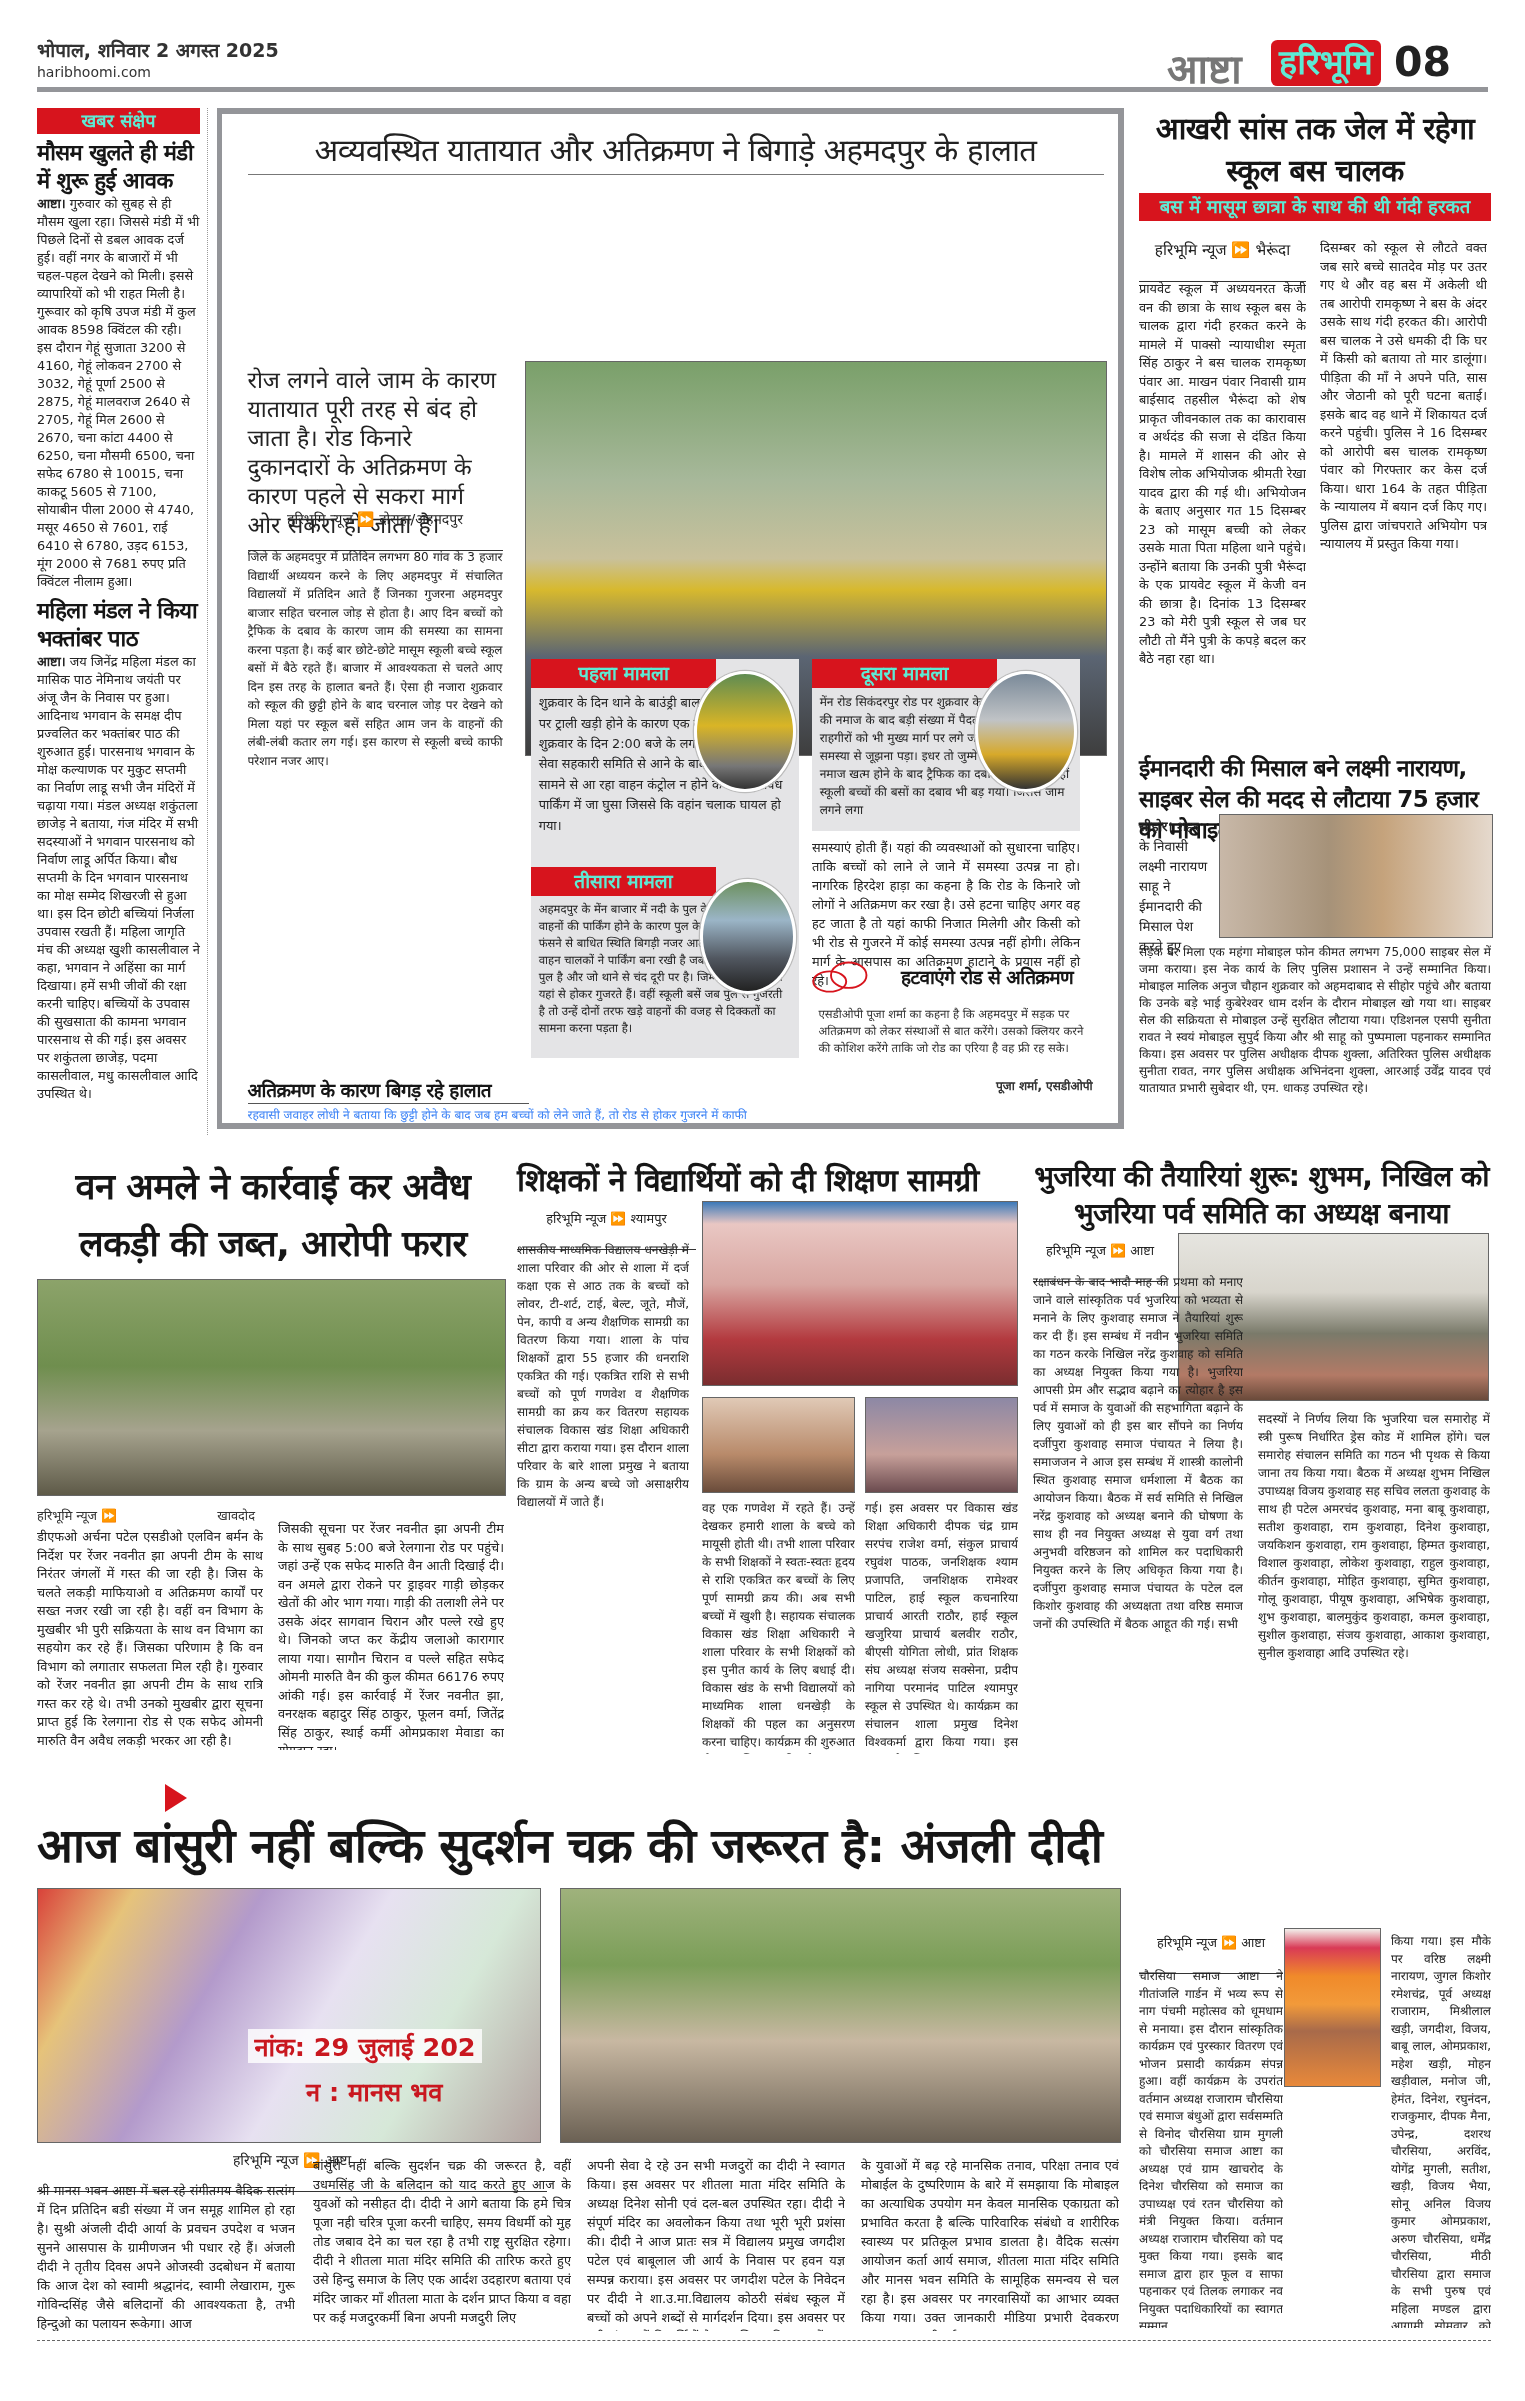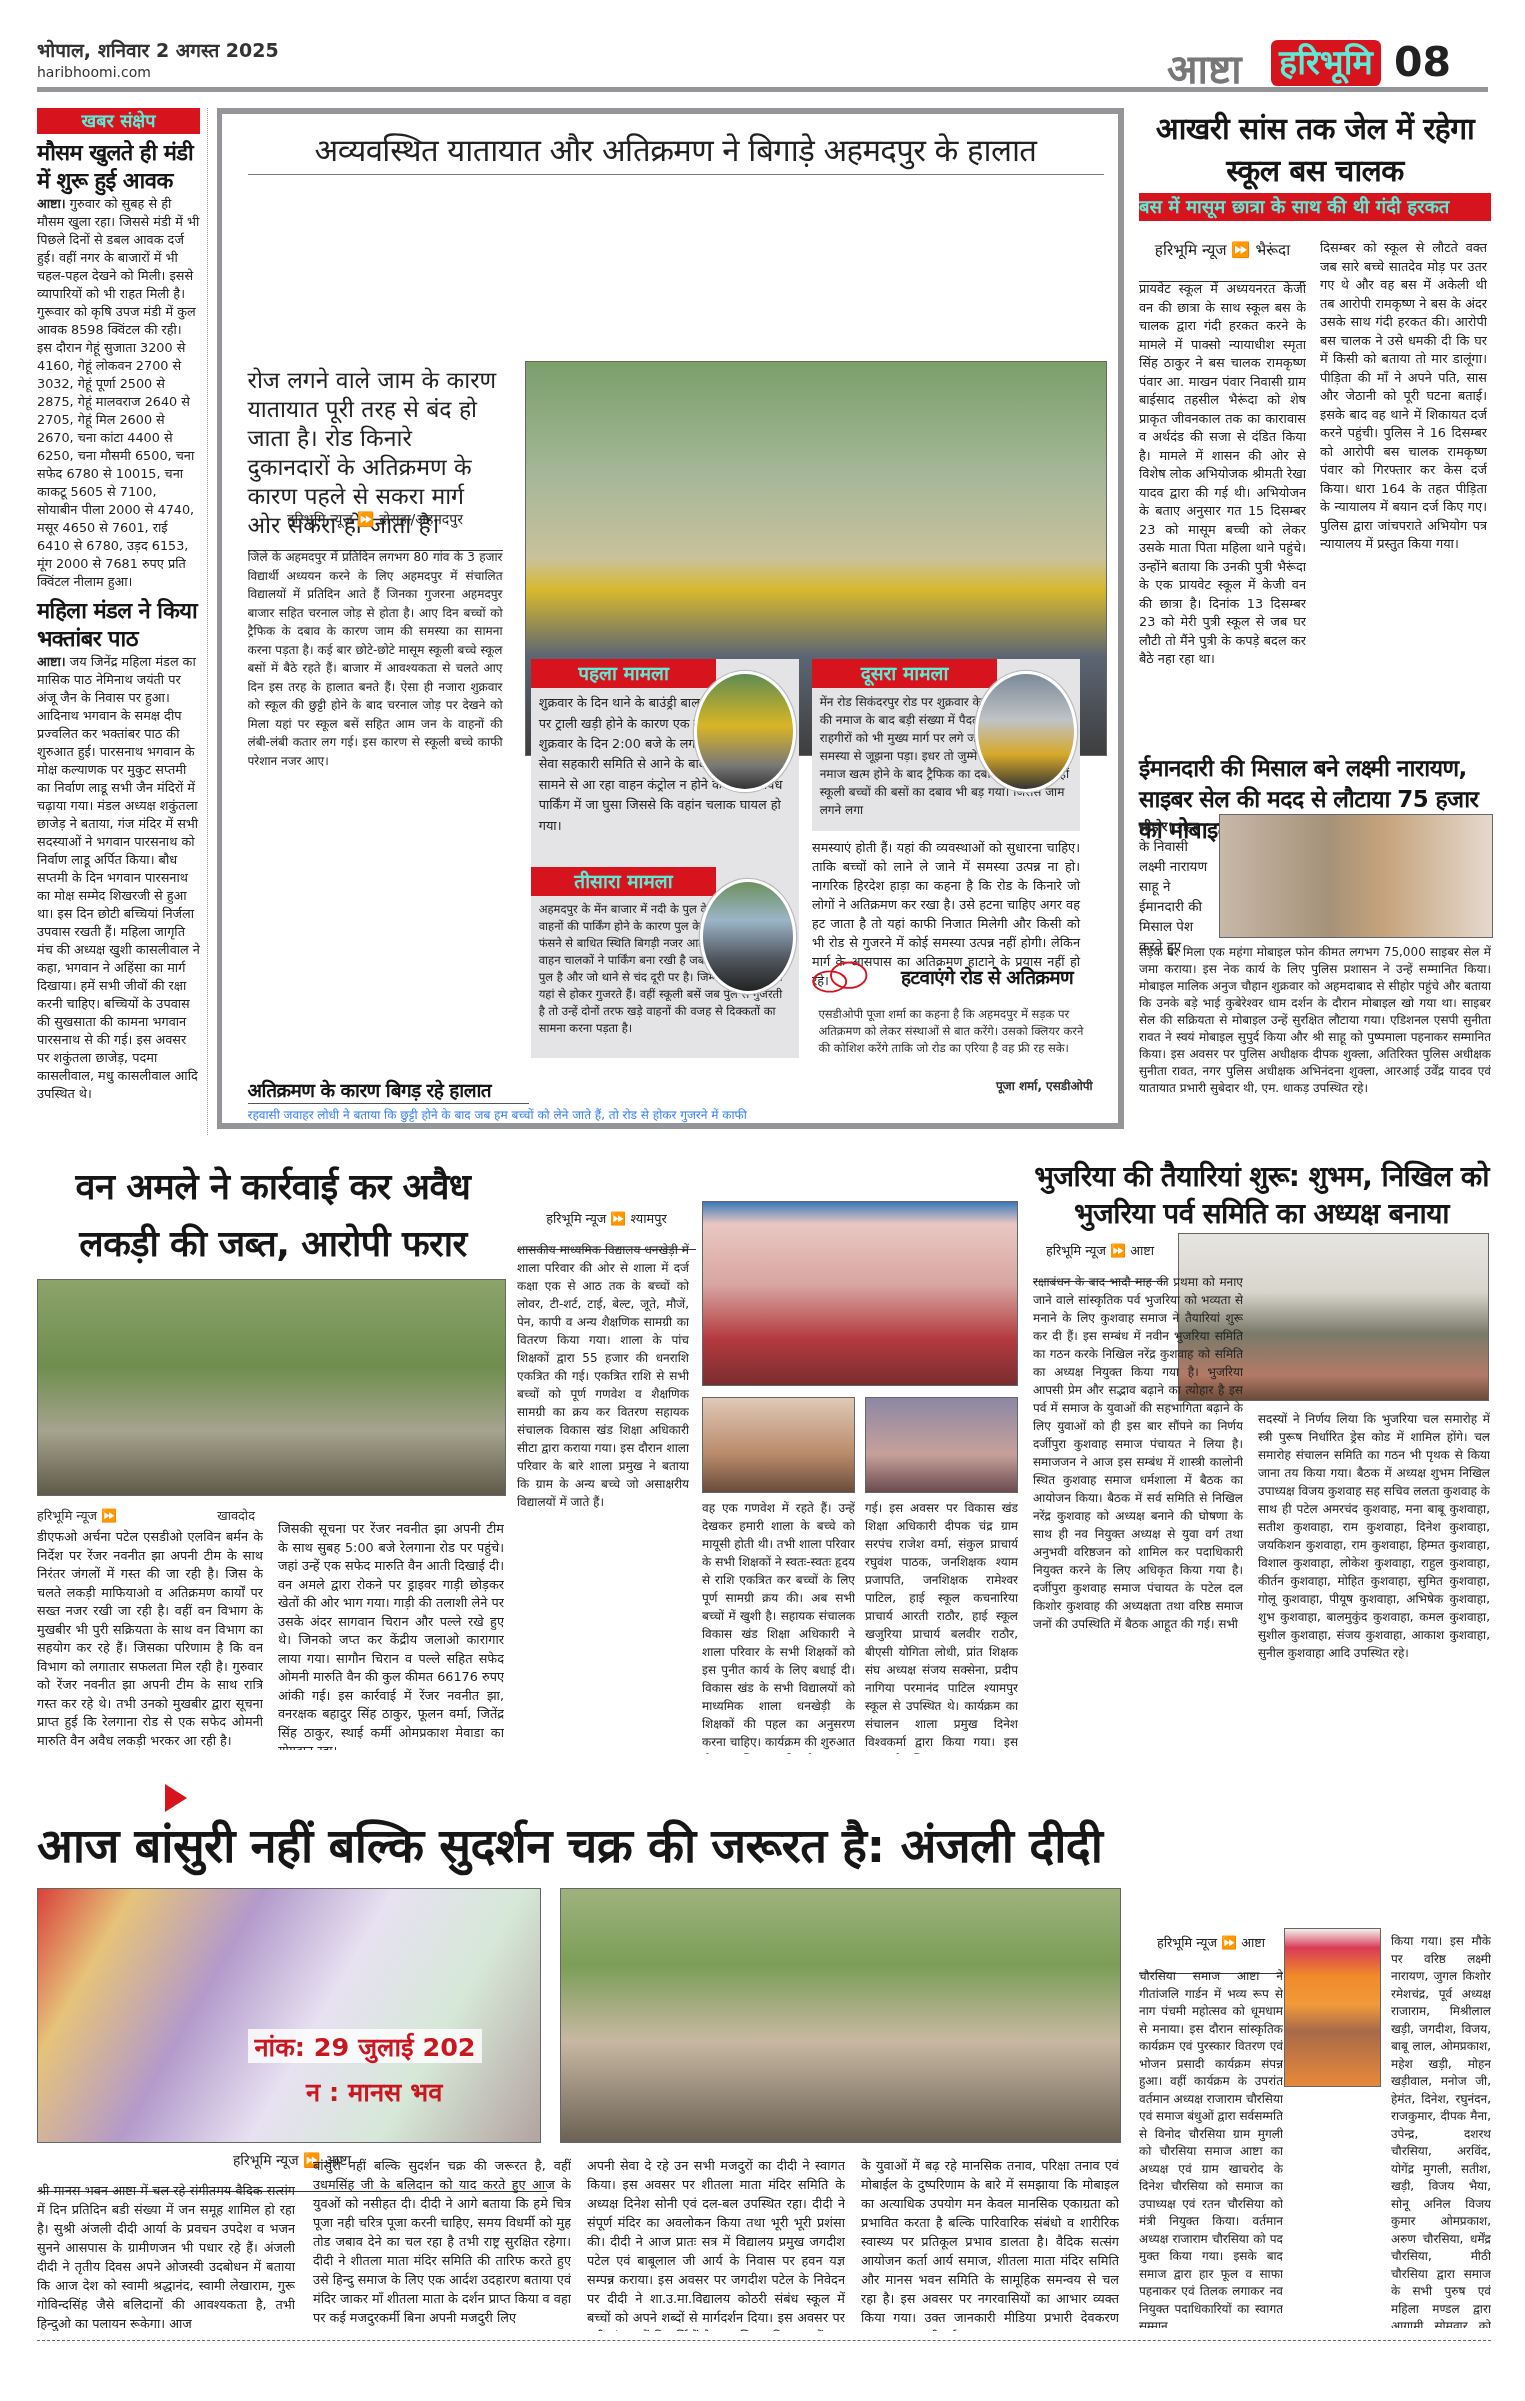--- a/index.html
+++ b/index.html
@@ -81,21 +81,21 @@
     <div class="abs" style="left:6.4px;top:50px;width:274px;font-size:11.5px;line-height:17px;color:#333;">एसडीओपी पूजा शर्मा का कहना है कि अहमदपुर में सड़क पर अतिक्रमण को लेकर संस्थाओं से बात करेंगे। उसको क्लियर करने की कोशिश करेंगे ताकि जो रोड का एरिया है वह फ्री रह सके।</div>
     <div class="abs" style="right:6.4px;top:121px;font-size:12px;font-weight:bold;color:#333;">पूजा शर्मा, एसडीओपी</div>
   </div>
 
   <div class="abs hl" style="left:25.5px;top:963px;width:281px;font-size:19px;border-bottom:1.9px solid #555;">अतिक्रमण के कारण बिगड़ रहे हालात</div>
   <div class="abs" style="left:25.5px;top:992px;width:574px;font-size:12px;color:#3b82f6;white-space:nowrap;overflow:hidden;">रहवासी जवाहर लोधी ने बताया कि छुट्टी होने के बाद जब हम बच्चों को लेने जाते हैं, तो रोड से होकर गुजरने में काफी</div>
 </div>
 
 <div class="abs" style="left:1139px;top:108px;width:352px;height:631px;">
   <div class="hl" style="font-size:30px;line-height:42px;text-align:center;">आखरी सांस तक जेल में रहेगा स्कूल बस चालक</div>
-  <div class="red-bar" style="margin-top:1.3px;height:28px;font-size:18.5px;line-height:28px;text-align:left;white-space:nowrap;overflow:hidden;">बस में मासूम छात्रा के साथ की थी गंदी हरकत</div>
+  <div class="red-bar" style="margin-top:1.3px;height:28px;font-size:18.5px;line-height:28px;text-align:center;white-space:nowrap;overflow:hidden;">बस में मासूम छात्रा के साथ की थी गंदी हरकत</div>
   <div class="abs byline" style="left:0;top:131px;width:167px;font-size:15.3px;">
     <span>हरिभूमि न्यूज</span>
     <span style="color:#555;">⏩</span>
     <span>भैरूंदा</span>
   </div>
   <div class="abs body-txt" style="left:0;top:172px;width:167px;height:459px;overflow:hidden;font-size:12.8px;line-height:18.5px;">प्रायवेट स्कूल में अध्ययनरत केजी वन की छात्रा के साथ स्कूल बस के चालक द्वारा गंदी हरकत करने के मामले में पाक्सो न्यायाधीश स्मृता सिंह ठाकुर ने बस चालक रामकृष्ण पंवार आ. माखन पंवार निवासी ग्राम बाईसाद तहसील भैरूंदा को शेष प्राकृत जीवनकाल तक का कारावास व अर्थदंड की सजा से दंडित किया है। मामले में शासन की ओर से विशेष लोक अभियोजक श्रीमती रेखा यादव द्वारा की गई थी। अभियोजन के बताए अनुसार गत 15 दिसम्बर 23 को मासूम बच्ची को लेकर उसके माता पिता महिला थाने पहुंचे। उन्होंने बताया कि उनकी पुत्री भैरूंदा के एक प्रायवेट स्कूल में केजी वन की छात्रा है। दिनांक 13 दिसम्बर 23 को मेरी पुत्री स्कूल से जब घर लौटी तो मैंने पुत्री के कपड़े बदल कर बैठे नहा रहा था।</div>
   <div class="abs body-txt" style="left:181px;top:131px;width:167px;height:498px;overflow:hidden;font-size:12.8px;line-height:18.5px;">दिसम्बर को स्कूल से लौटते वक्त जब सारे बच्चे सातदेव मोड़ पर उतर गए थे और वह बस में अकेली थी तब आरोपी रामकृष्ण ने बस के अंदर उसके साथ गंदी हरकत की। आरोपी बस चालक ने उसे धमकी दी कि घर में किसी को बताया तो मार डालूंगा। पीड़िता की माँ ने अपने पति, सास और जेठानी को पूरी घटना बताई। इसके बाद वह थाने में शिकायत दर्ज करने पहुंची। पुलिस ने 16 दिसम्बर को आरोपी बस चालक रामकृष्ण पंवार को गिरफ्तार कर केस दर्ज किया। धारा 164 के तहत पीड़िता के न्यायालय में बयान दर्ज किए गए। पुलिस द्वारा जांचपराते अभियोग पत्र न्यायालय में प्रस्तुत किया गया।</div>
 </div>
 
 <div class="abs" style="left:1139px;top:753px;width:352px;height:383px;">
@@ -114,20 +114,21 @@
   <div class="abs" style="left:0;top:348px;width:469px;font-size:12.8px;color:#333;">
     <span>हरिभूमि न्यूज</span>
     <span style="color:#555;">⏩</span>
     <span style="margin-left:96px;">खावदोद</span>
   </div>
   <div class="abs body-txt" style="left:0;top:370px;width:226px;height:223px;overflow:hidden;font-size:12.8px;line-height:18.5px;">डीएफओ अर्चना पटेल एसडीओ एलविन बर्मन के निर्देश पर रेंजर नवनीत झा अपनी टीम के साथ निरंतर जंगलों में गस्त की जा रही है। जिस के चलते लकड़ी माफियाओ व अतिक्रमण कार्यों पर सख्त नजर रखी जा रही है। वहीं वन विभाग के मुखबीर भी पुरी सक्रियता के साथ वन विभाग का सहयोग कर रहे हैं। जिसका परिणाम है कि वन विभाग को लगातार सफलता मिल रही है। गुरुवार को रेंजर नवनीत झा अपनी टीम के साथ रात्रि गस्त कर रहे थे। तभी उनको मुखबीर द्वारा सूचना प्राप्त हुई कि रेलगाना रोड से एक सफेद ओमनी मारुति वैन अवैध लकड़ी भरकर आ रही है।</div>
   <div class="abs body-txt" style="left:241px;top:362px;width:226px;height:230px;overflow:hidden;font-size:12.8px;line-height:18.5px;">जिसकी सूचना पर रेंजर नवनीत झा अपनी टीम के साथ सुबह 5:00 बजे रेलगाना रोड पर पहुंचे। जहां उन्हें एक सफेद मारुति वैन आती दिखाई दी। वन अमले द्वारा रोकने पर ड्राइवर गाड़ी छोड़कर खेतों की ओर भाग गया। गाड़ी की तलाशी लेने पर उसके अंदर सागवान चिरान और पल्ले रखे हुए थे। जिनको जप्त कर केंद्रीय जलाओ कारागार लाया गया। सागौन चिरान व पल्ले सहित सफेद ओमनी मारुति वैन की कुल कीमत 66176 रुपए आंकी गई। इस कार्रवाई में रेंजर नवनीत झा, वनरक्षक बहादुर सिंह ठाकुर, फूलन वर्मा, जितेंद्र सिंह ठाकुर, स्थाई कर्मी ओमप्रकाश मेवाडा का योगदान रहा।</div>
 </div>
 
 <div class="abs" style="left:517px;top:1158px;width:510px;height:606px;">
+  <div class="hl" style="font-size:31px;line-height:45px;white-space:nowrap;">शिक्षकों ने विद्यार्थियों को दी शिक्षण सामग्री</div>
   <div class="abs byline" style="left:0;top:51px;width:179px;font-size:12.8px;">
     <span>हरिभूमि न्यूज</span>
     <span style="color:#555;">⏩</span>
     <span>श्यामपुर</span>
   </div>
   <div class="abs photo" style="left:185px;top:43px;width:316px;height:185px;background:linear-gradient(180deg,#3c79b8 0%,#e9c7c3 12%,#d8a6a1 45%,#b33a3f 75%,#7a2d2f);"></div>
   <div class="abs photo" style="left:185px;top:239px;width:153px;height:96px;background:linear-gradient(180deg,#e0c9b6,#b88a6a 60%,#6a4c3b);"></div>
   <div class="abs photo" style="left:348px;top:239px;width:153px;height:96px;background:linear-gradient(180deg,#8d88a5,#c7a09a 60%,#6b4b4f);"></div>
   <div class="abs body-txt" style="left:0;top:83px;width:172px;height:510px;overflow:hidden;font-size:12px;line-height:18px;">शासकीय माध्यमिक विद्यालय धनखेड़ी में शाला परिवार की ओर से शाला में दर्ज कक्षा एक से आठ तक के बच्चों को लोवर, टी-शर्ट, टाई, बेल्ट, जूते, मौजें, पेन, कापी व अन्य शैक्षणिक सामग्री का वितरण किया गया। शाला के पांच शिक्षकों द्वारा 55 हजार की धनराशि एकत्रित की गई। एकत्रित राशि से सभी बच्चों को पूर्ण गणवेश व शैक्षणिक सामग्री का क्रय कर वितरण सहायक संचालक विकास खंड शिक्षा अधिकारी सीटा द्वारा कराया गया। इस दौरान शाला परिवार के बारे शाला प्रमुख ने बताया कि ग्राम के अन्य बच्चे जो असाक्षरीय विद्यालयों में जाते हैं।</div>
   <div class="abs body-txt" style="left:185px;top:341px;width:153px;height:255px;overflow:hidden;font-size:12px;line-height:18px;">वह एक गणवेश में रहते हैं। उन्हें देखकर हमारी शाला के बच्चे को मायूसी होती थी। तभी शाला परिवार के सभी शिक्षकों ने स्वतः-स्वतः हृदय से राशि एकत्रित कर बच्चों के लिए पूर्ण सामग्री क्रय की। अब सभी बच्चों में खुशी है। सहायक संचालक विकास खंड शिक्षा अधिकारी ने शाला परिवार के सभी शिक्षकों को इस पुनीत कार्य के लिए बधाई दी। विकास खंड के सभी विद्यालयों को माध्यमिक शाला धनखेड़ी के शिक्षकों की पहल का अनुसरण करना चाहिए। कार्यक्रम की शुरुआत दीप प्रज्वलित कर की गई।</div>

